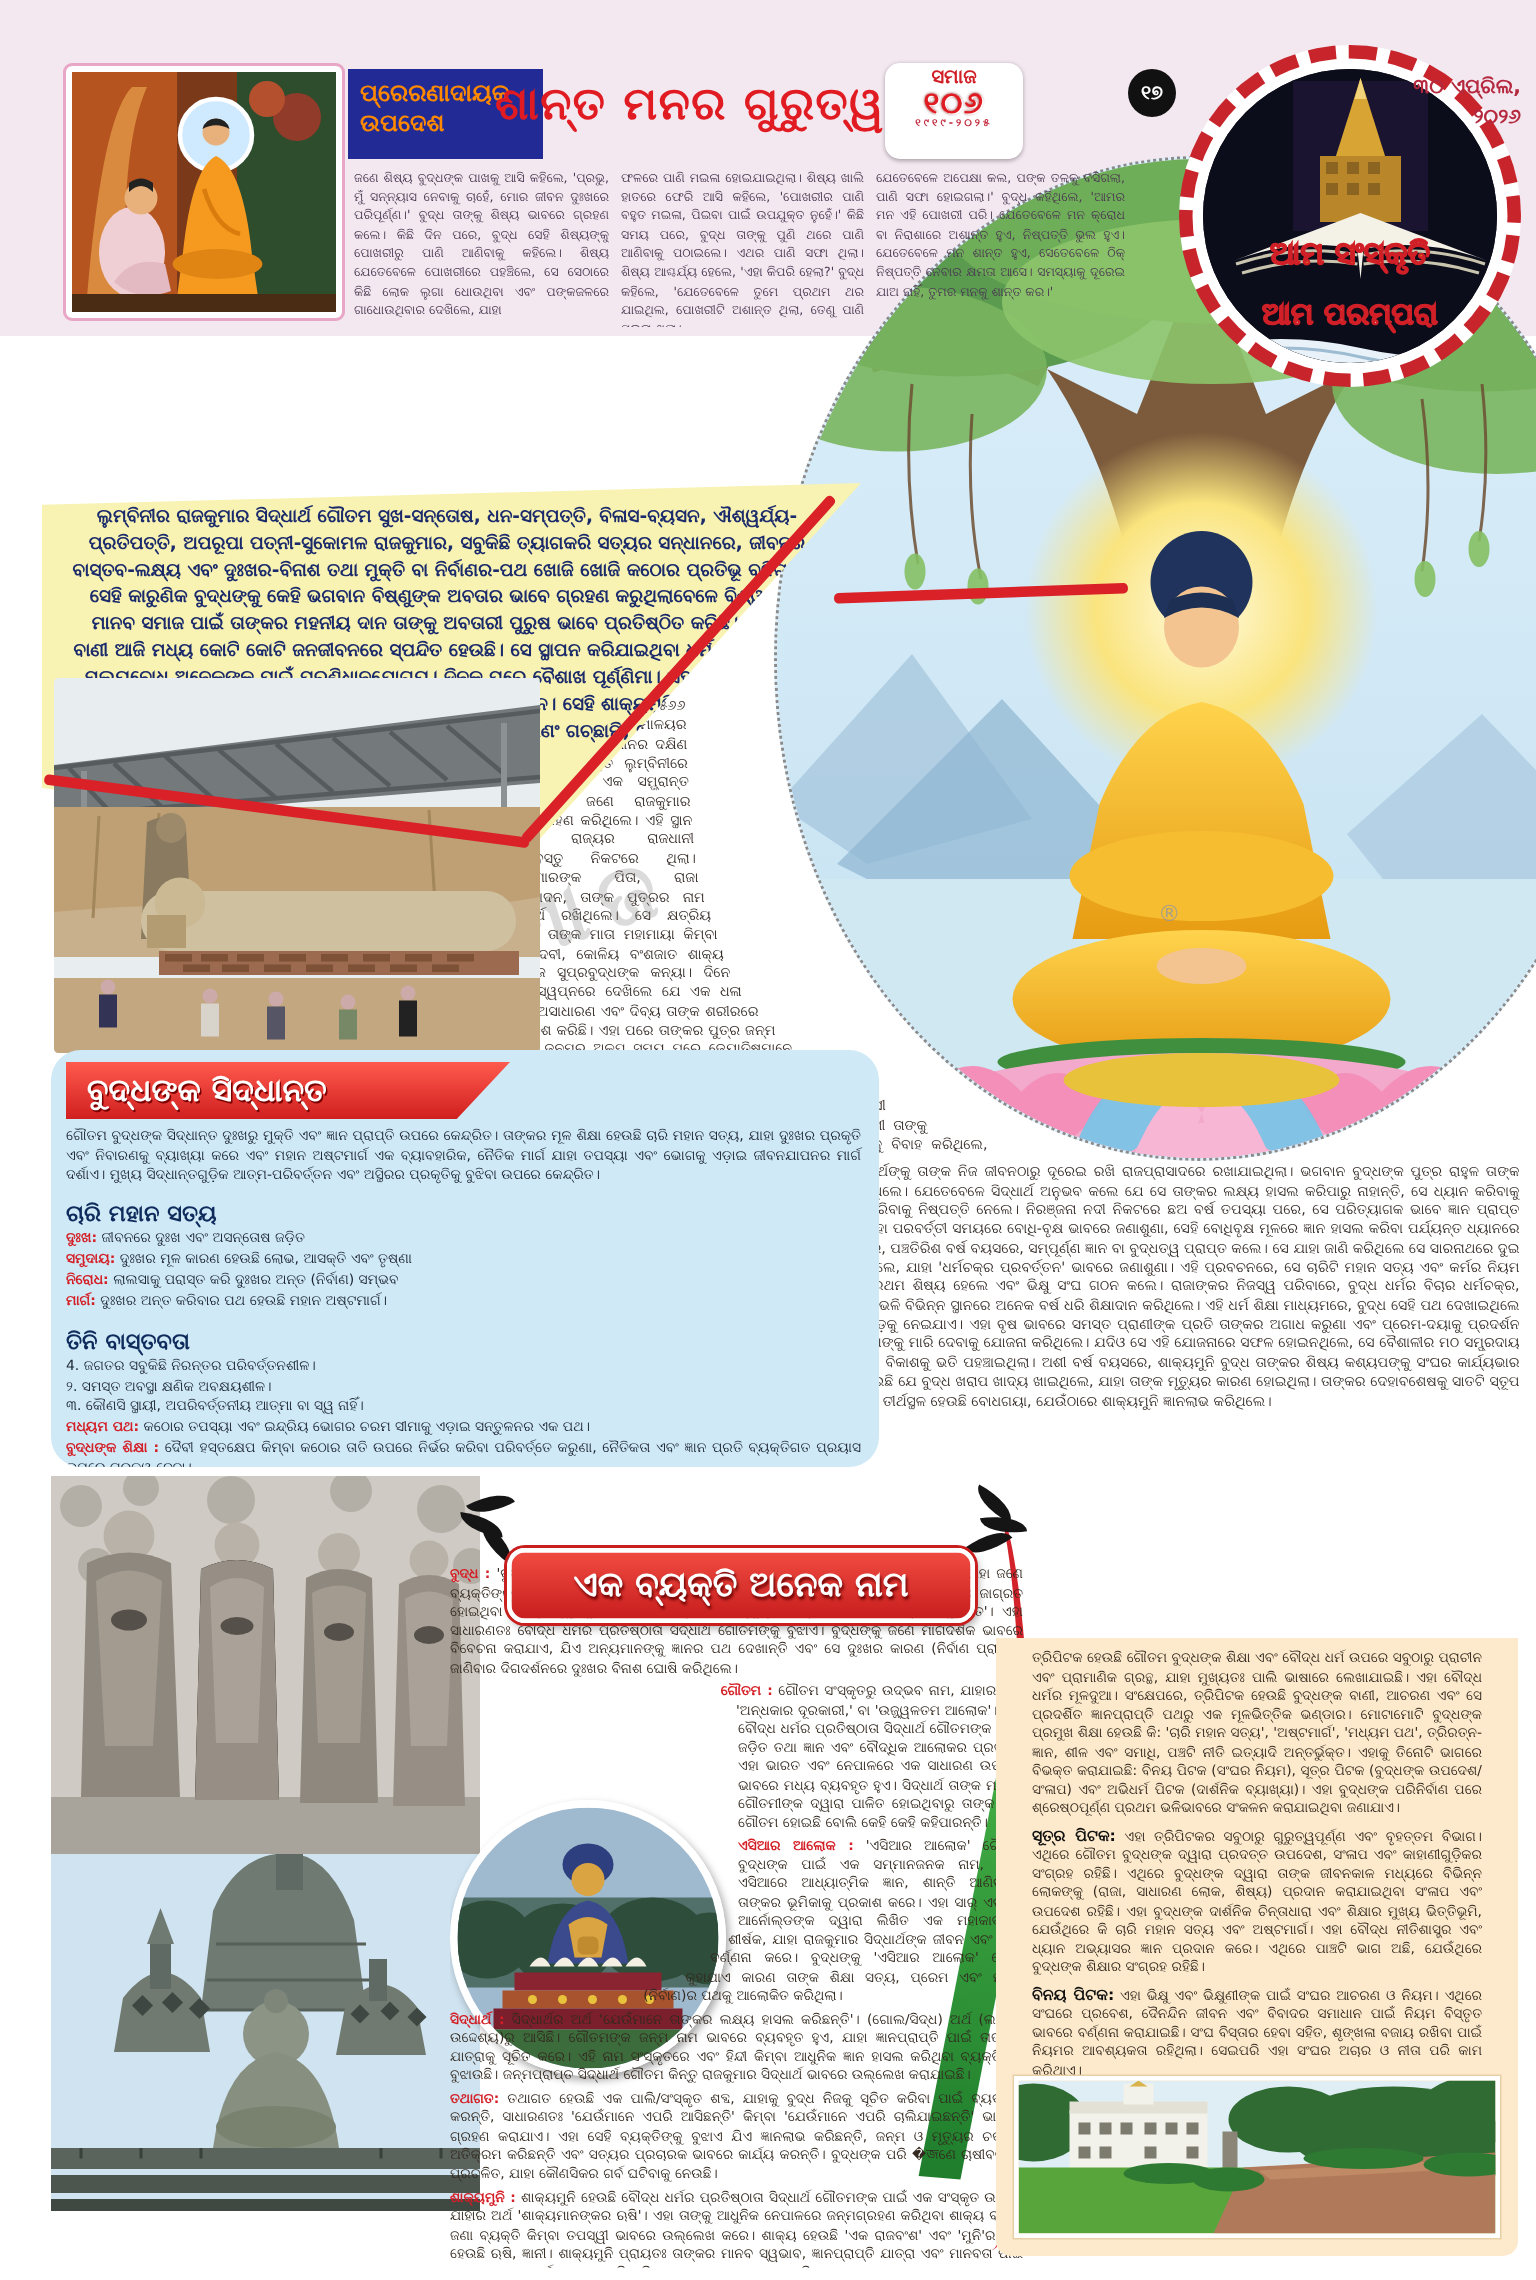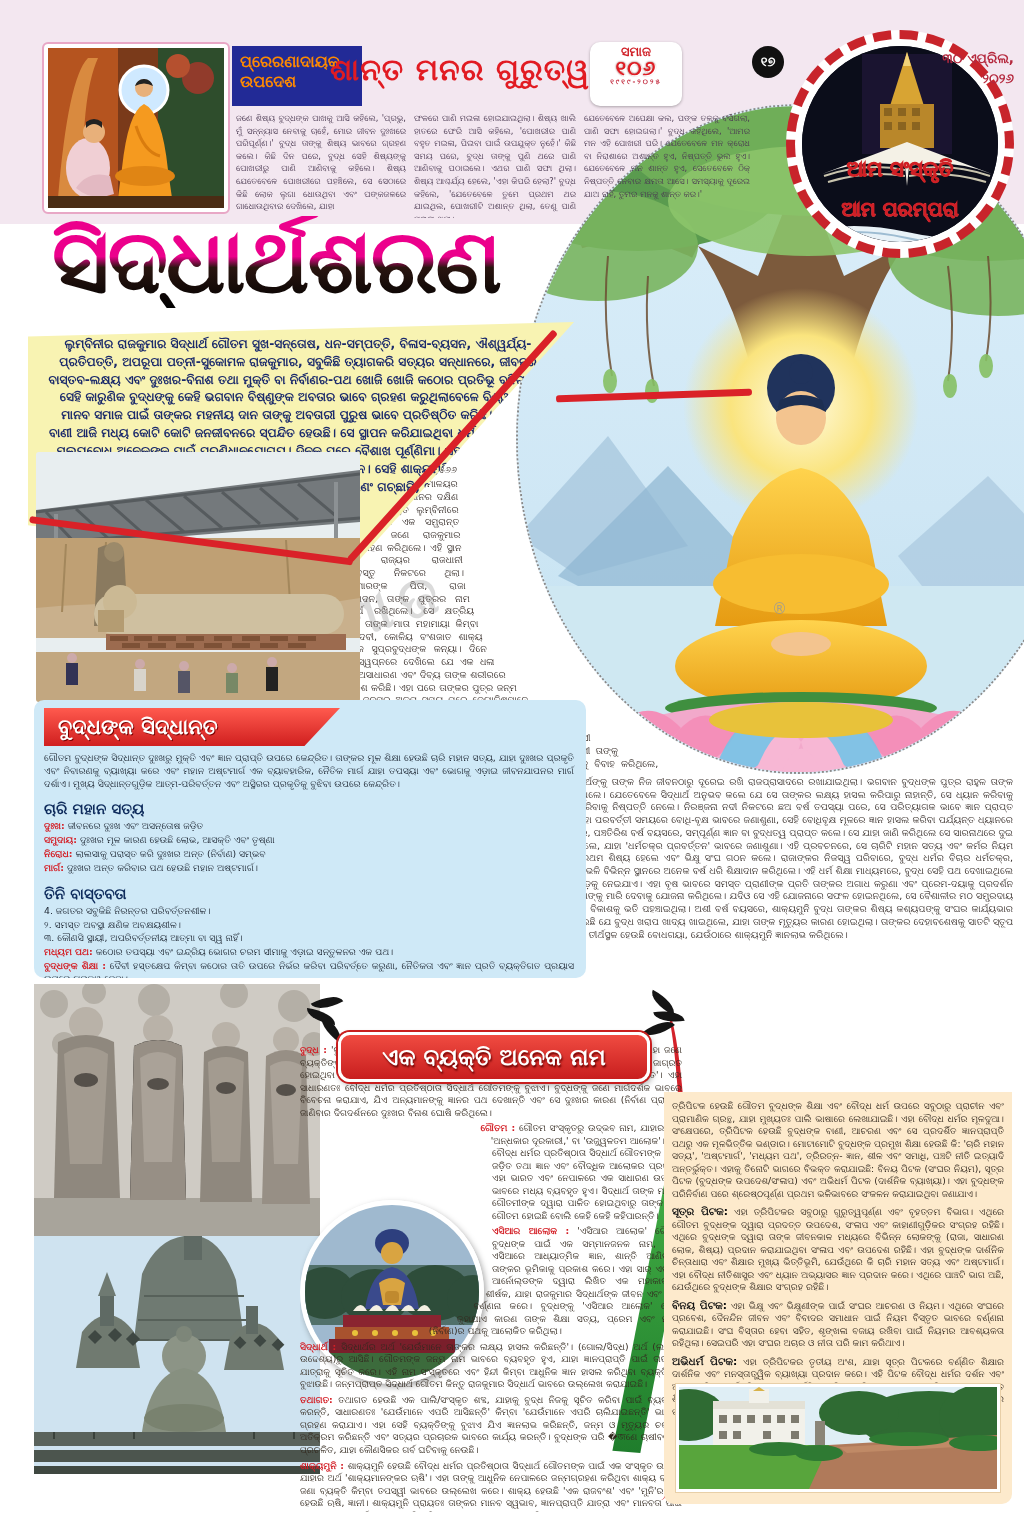--- a/index.html
+++ b/index.html
@@ -76,21 +76,21 @@
   .fl-img{float:right;width:676px;height:318px;
           shape-outside:polygon(120px 0,676px 0,676px 318px,420px 318px,300px 296px,205px 252px,152px 192px,128px 120px,122px 56px,120px 0);}
   .fl-left{float:left;width:252px;height:520px;
            shape-outside:polygon(0 0,150px 0,10px 120px,10px 238px,252px 242px,252px 520px,0 520px);}
   .lead{color:#e05a00;font-weight:800;font-size:15px;}
   .wm{position:absolute;left:290px;top:580px;z-index:2;font-size:56px;font-weight:800;color:#777;
       opacity:.26;transform:rotate(-18deg);letter-spacing:10px;pointer-events:none;}
   .reg{position:absolute;left:772px;top:600px;z-index:2;font-size:15px;color:#999;opacity:.8;}
 
   
-  .bluep{position:absolute;left:34px;top:700px;width:552px;height:278px;background:#cfe9f7;border-radius:10px;
+  .bluep{position:absolute;left:34px;top:700px;width:552px;height:278px;background:#cfe9f7;border-radius:20px;
          z-index:3;padding:8px 12px 6px 10px;overflow:hidden;}
   .bp-banner{width:296px;height:38px;background:linear-gradient(#ff5a4e,#d01f1f);
              clip-path:polygon(0 0,100% 0,88% 100%,0 100%);display:flex;align-items:center;padding-left:14px;
              color:#fff;font-weight:800;font-size:21px;text-shadow:1px 1px 0 #7a0000;margin-bottom:6px;}
   .bp-body{font-size:9.3px;line-height:1.38;color:#1b2430;text-align:justify;}
   .bp-h2{font-size:15px;font-weight:800;color:#0e2b5c;margin:10px 0 2px;}
   .bp-item{margin:1px 0;}
   .rlbl{color:#d41f26;font-weight:800;}
 
   
@@ -107,21 +107,21 @@
   .arcL{position:absolute;left:286px;top:1046px;width:50px;height:420px;border-left:6px solid #d3222a;
         border-radius:50%/42%;z-index:2;}
   .arcR{position:absolute;left:634px;top:1000px;width:54px;height:500px;border-right:6px solid #d3222a;
         border-radius:50%/46%;z-index:2;}
 
   
   .trih{position:absolute;left:664px;top:1008px;width:348px;height:84px;z-index:4;border-radius:14px;
         background:linear-gradient(#4cb84c,#1f7d2c);display:flex;align-items:center;justify-content:center;
         color:#fff;font-weight:800;font-size:26px;text-shadow:2px 2px 2px #0a3d12;}
   .trip{position:absolute;left:664px;top:1092px;width:348px;height:412px;background:#fdeacc;z-index:3;
-        border-radius:0 0 10px 10px;padding:8px 8px;font-size:9.2px;line-height:1.36;color:#33291f;
+        border-radius:0 0 10px 10px;padding:8px 24px;font-size:9.2px;line-height:1.36;color:#33291f;
         text-align:justify;overflow:hidden;}
   .trip .blbl{font-weight:800;color:#111;font-size:10.5px;}
   .gwedge{position:absolute;left:644px;top:1124px;width:28px;height:330px;z-index:2;
           background:linear-gradient(#49b649,#1f7d2c);transform:rotate(5deg) skewX(-6deg);}
   .lumb{position:absolute;left:676px;top:1384px;width:324px;height:108px;border:3px solid #fff;
         outline:1px solid #e8cfa7;z-index:4;overflow:hidden;}
 
   
   .monks{position:absolute;left:34px;top:984px;width:286px;height:252px;z-index:2;overflow:hidden;}
   .boro{position:absolute;left:34px;top:1236px;width:286px;height:238px;z-index:2;overflow:hidden;}
@@ -270,21 +270,20 @@
         <path d="M105 96 L20 128 Q62 112 103 120 L105 140 L107 120 Q148 112 190 128 Z" fill="#f4f1e6"></path>
         <path d="M22 130 Q64 116 103 124 M188 130 Q146 116 107 124 M26 136 Q66 124 103 130 M184 136 Q144 124 107 130" stroke="#c9c4ae" stroke-width="2" fill="none"></path>
         <path d="M0 186 q52 -12 105 0 q53 12 105 0 l0 24 l-210 0 Z" fill="#e8f2f8"></path>
         <path d="M0 192 q52 -12 105 0 q53 12 105 0" stroke="#9dbcd2" stroke-width="2" fill="none"></path>
       </svg>
     </div>
     <div class="emb-t1">ଆମ ସଂସ୍କୃତି</div>
     <div class="emb-t2">ଆମ ପରମ୍ପରା</div>
   </div>
 
-  <div class="title">ସିଦ୍ଧାର୍ଥଶରଣ</div>
 
   <div class="intro">ଲୁମ୍ବିନୀର ରାଜକୁମାର ସିଦ୍ଧାର୍ଥ ଗୌତମ ସୁଖ-ସନ୍ତୋଷ, ଧନ-ସମ୍ପତ୍ତି, ବିଳାସ-ବ୍ୟସନ, ଐଶ୍ୱର୍ଯ୍ୟ-ପ୍ରତିପତ୍ତି, ଅପରୂପା ପତ୍ନୀ-ସୁକୋମଳ ରାଜକୁମାର, ସବୁକିଛି ତ୍ୟାଗକରି ସତ୍ୟର ସନ୍ଧାନରେ, ଜୀବନର ବାସ୍ତବ-ଲକ୍ଷ୍ୟ ଏବଂ ଦୁଃଖର-ବିନାଶ ତଥା ମୁକ୍ତି ବା ନିର୍ବାଣର-ପଥ ଖୋଜି ଖୋଜି କଠୋର ପ୍ରତିଭୂ ବନିଗଲେ। ସେହି କାରୁଣିକ ବୁଦ୍ଧଙ୍କୁ କେହି ଭଗବାନ ବିଷ୍ଣୁଙ୍କ ଅବତାର ଭାବେ ଗ୍ରହଣ କରୁଥିଲାବେଳେ ବିଶ୍ୱବାସୀ, ମାନବ ସମାଜ ପାଇଁ ତାଙ୍କର ମହନୀୟ ଦାନ ତାଙ୍କୁ ଅବତାରୀ ପୁରୁଷ ଭାବେ ପ୍ରତିଷ୍ଠିତ କରିଛି। ତାଙ୍କର ବାଣୀ ଆଜି ମଧ୍ୟ କୋଟି କୋଟି ଜନଜୀବନରେ ସ୍ପନ୍ଦିତ ହେଉଛି। ସେ ସ୍ଥାପନ କରିଯାଇଥିବା ଧର୍ମ, ନୀତି, ଆଦର୍ଶ, ମୂଲ୍ୟବୋଧ ଅନେକଙ୍କ ପାଇଁ ପ୍ରଣିଧାନଯୋଗ୍ୟ। ଦିନକ ପରେ ବୈଶାଖ ପୂର୍ଣ୍ଣିମା। ଏହା ପରମ କାରୁଣିକ ଗୌତମ ବୁଦ୍ଧଙ୍କ ଜୟନ୍ତୀ, ବୁଦ୍ଧତ୍ୱପ୍ରାପ୍ତି ଏବଂ ନିର୍ବାଣର ଦିନ। ସେହି ଶାକ୍ୟମୁନିଙ୍କୁ ସ୍ମରଣପୂର୍ବକ ଜନମାନସରୁ ଶୁଣିବାକୁ ମିଳୁଛି- ବୁଦ୍ଧଂ ଶରଣଂ ଗଚ୍ଛାମି, ଧର୍ମଂ ଶରଣଂ ଗଚ୍ଛାମି, ସଂଘଂ ଶରଣଂ ଗଚ୍ଛାମି।</div>
   <div class="redline rl1"></div>
   <div class="redline rl2"></div>
   <div class="redline rl3"></div>
 
   <div class="reclin">
     <svg width="324" height="250" viewBox="0 0 324 250">
       <rect width="324" height="250" fill="#e8eef0"></rect>
       <polygon points="0,58 324,18 324,70 0,96" fill="#74797c"></polygon>

